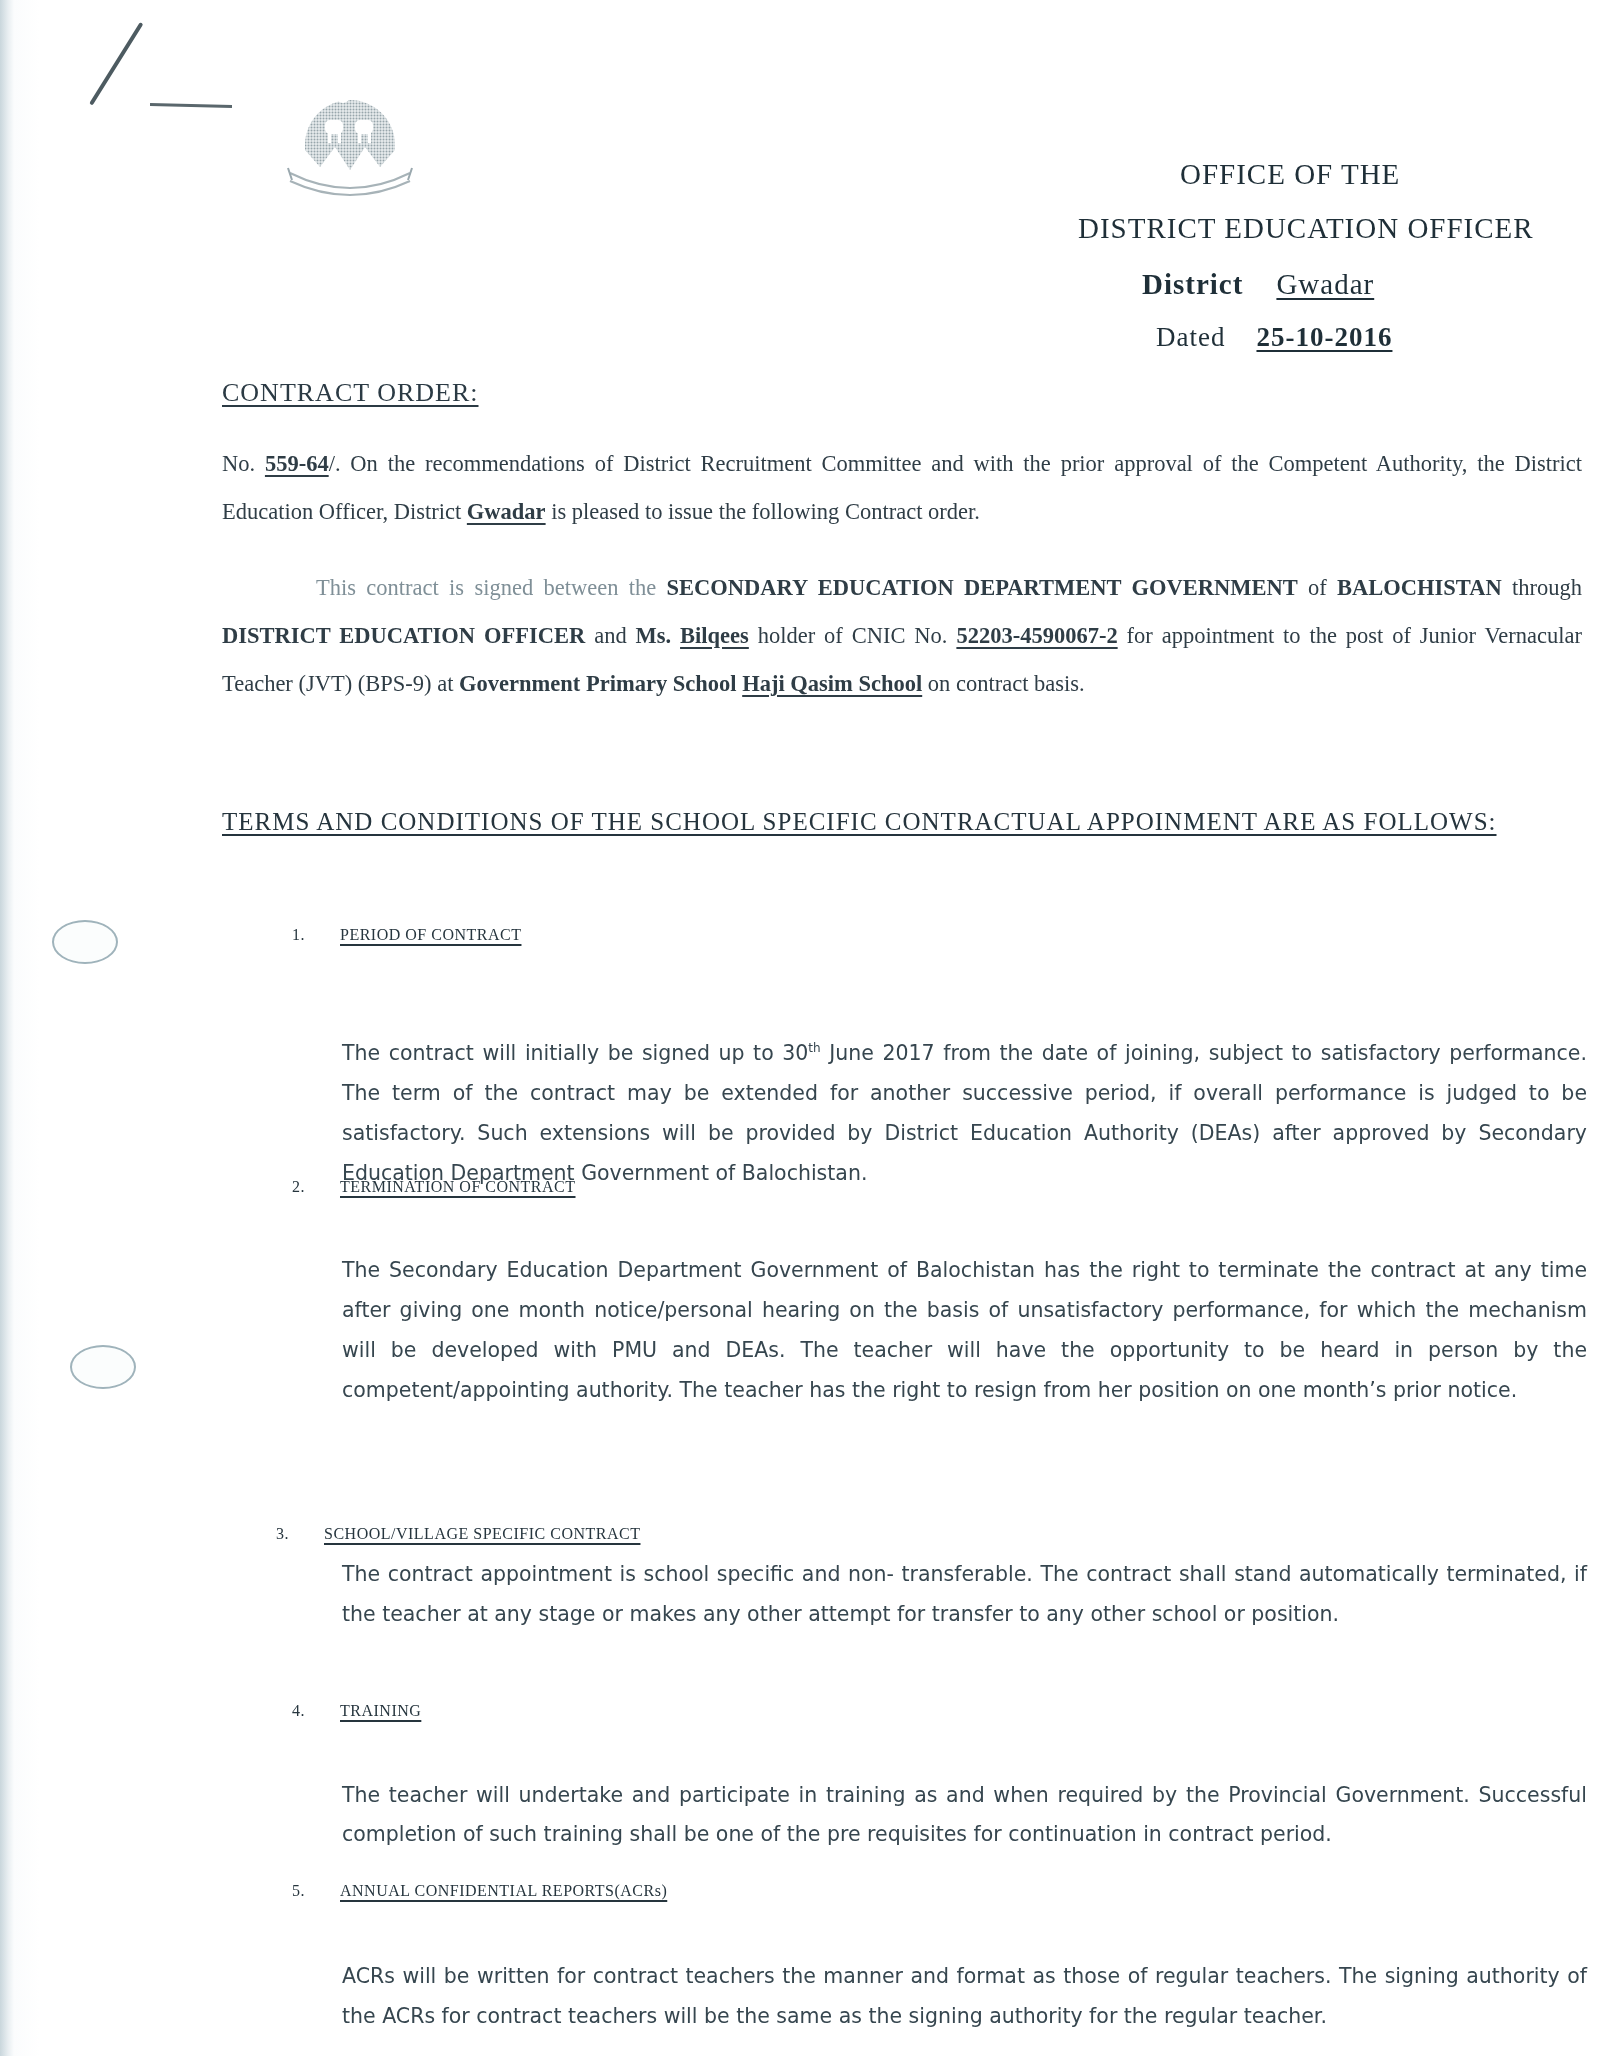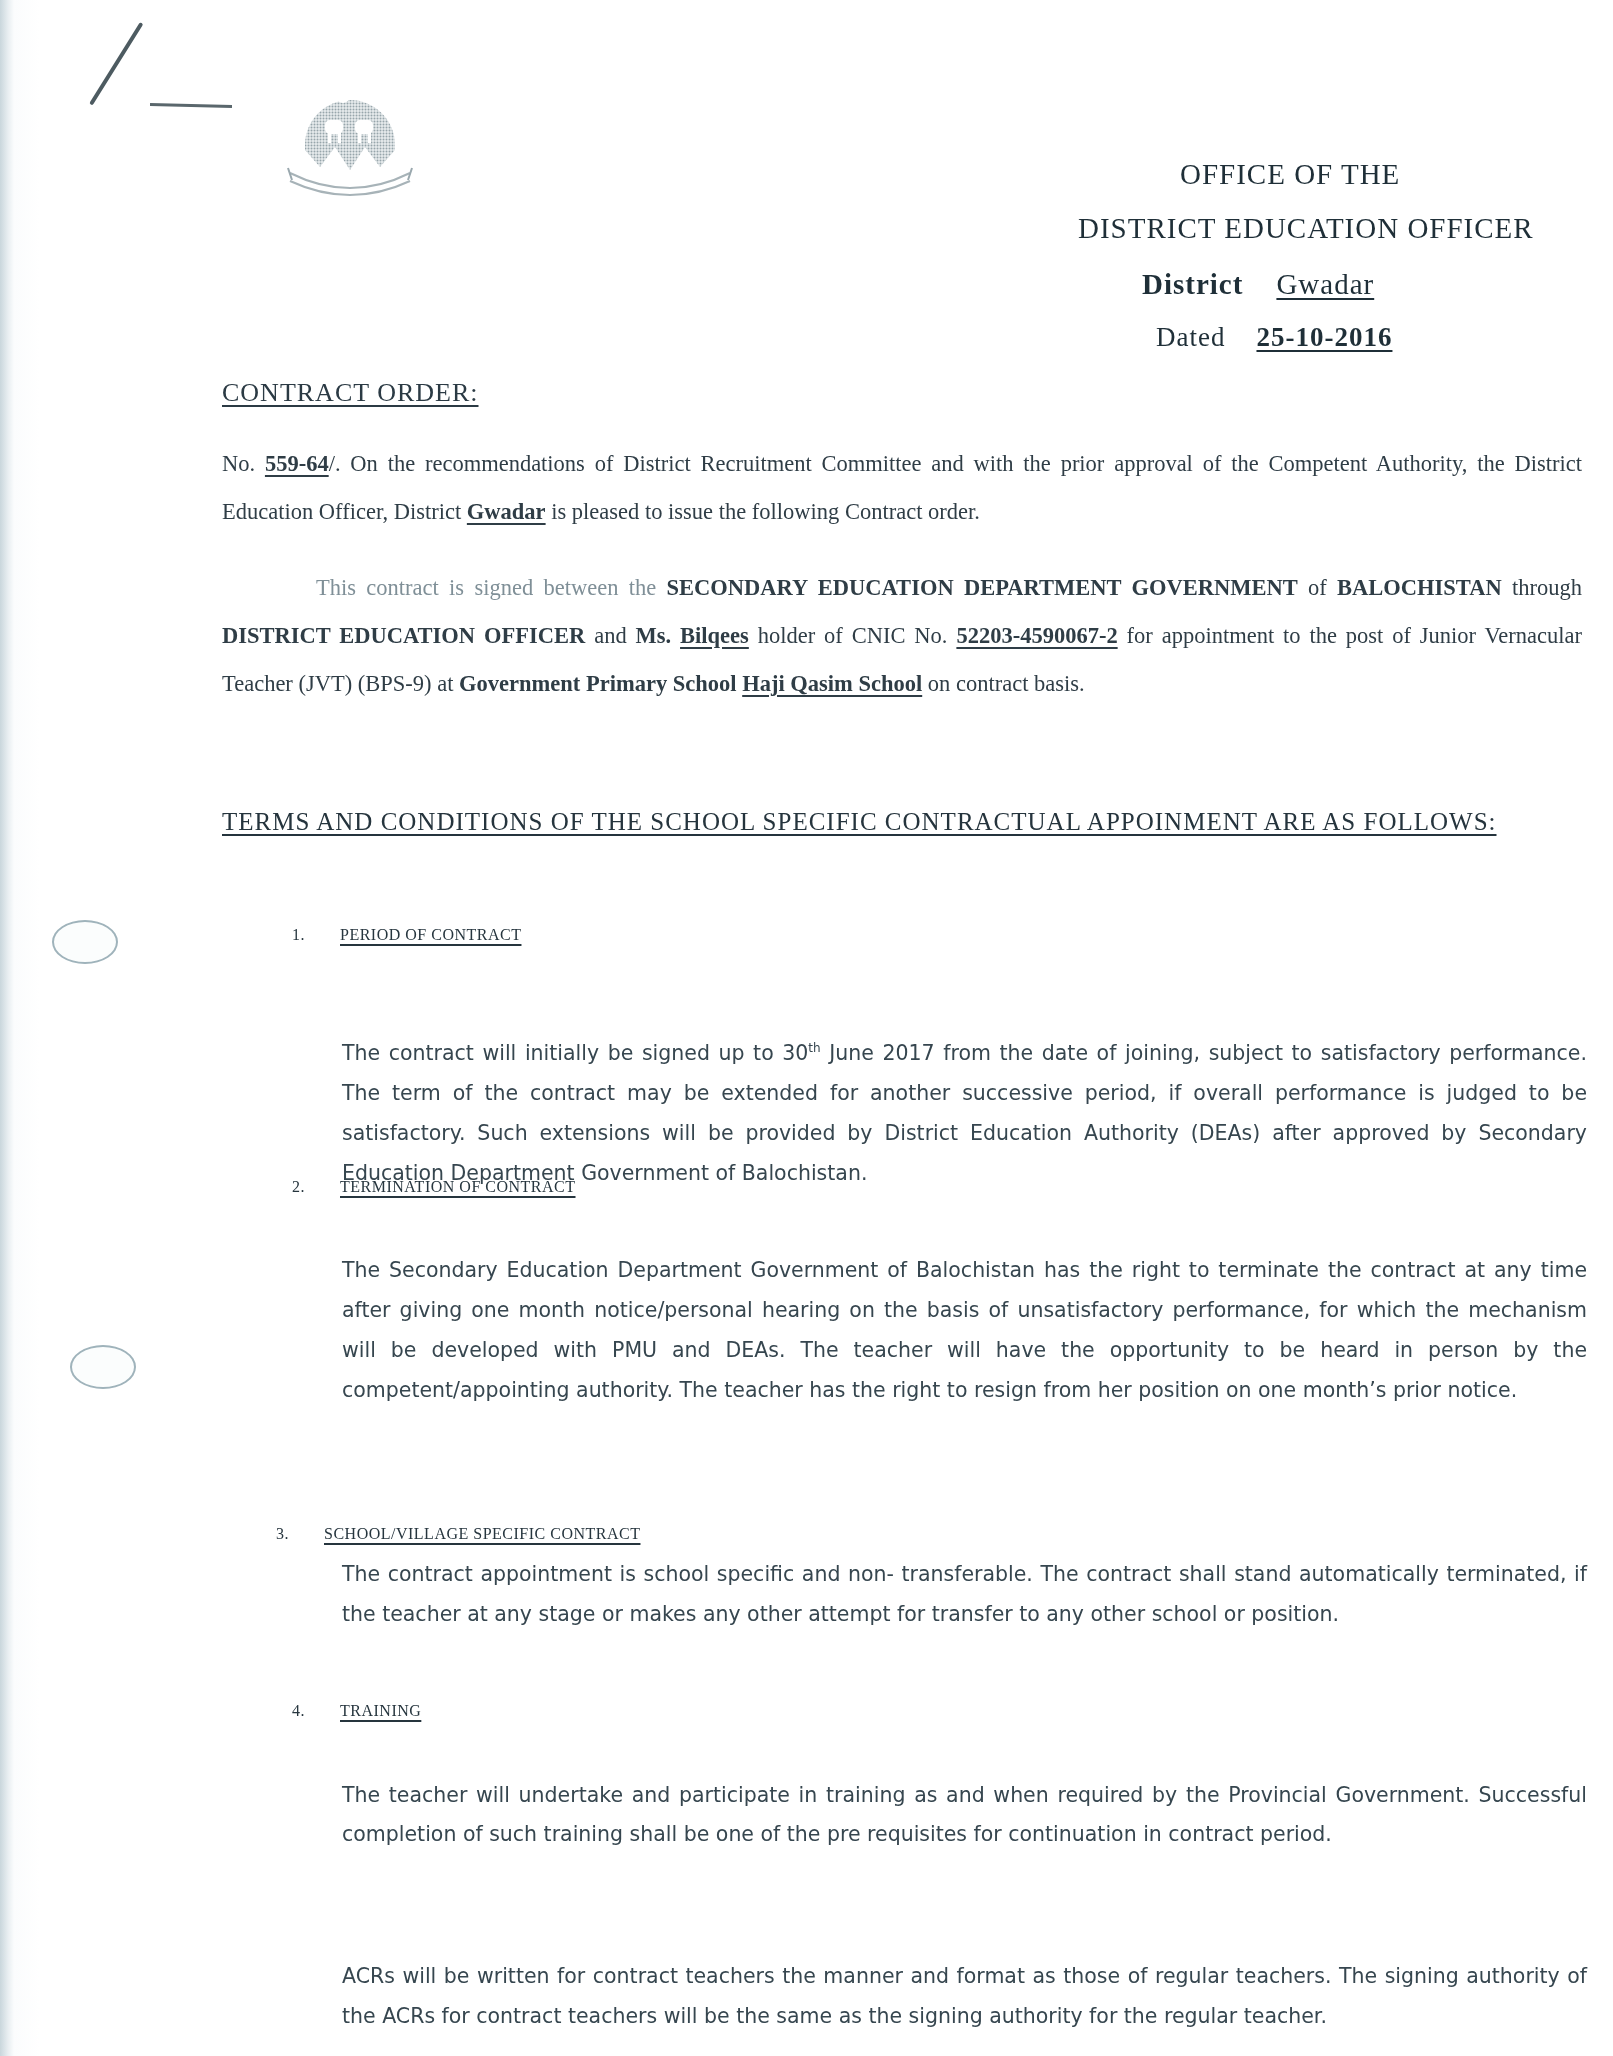--- a/index.html
+++ b/index.html
@@ -130,15 +130,18 @@
   <div class="sec-head serif" style="left:276px; top:1478px;margin-top:47px;">
     <span class="sec-num">3.</span><span class="u">SCHOOL/VILLAGE SPECIFIC CONTRACT</span>
   </div>
   <div class="sec-body sans" style="top:1554px; line-height:40px;">The contract appointment is school specific and non- transferable. The contract shall stand automatically terminated, if the teacher at any stage or makes any other attempt for transfer to any other school or position.</div>
 
   <div class="sec-head serif" style="left:292px; top:1702px;">
     <span class="sec-num">4.</span><span class="u">TRAINING</span>
   </div>
   <div class="sec-body sans" style="top:1776px; line-height:39px;">The teacher will undertake and participate in training as and when required by the Provincial Government. Successful completion of such training shall be one of the pre requisites for continuation in contract period.</div>
 
+  <div class="sec-head serif" style="left:292px; top:1882px;">
+    <span class="sec-num">5.</span><span class="u">ANNUAL CONFIDENTIAL REPORTS(ACRs)</span>
+  </div>
   <div class="sec-body sans" style="top:1956px; line-height:40px;">ACRs will be written for contract teachers the manner and format as those of regular teachers. The signing authority of the ACRs for contract teachers will be the same as the signing authority for the regular teacher.</div>
 
 </div>
 
 </body></html>

